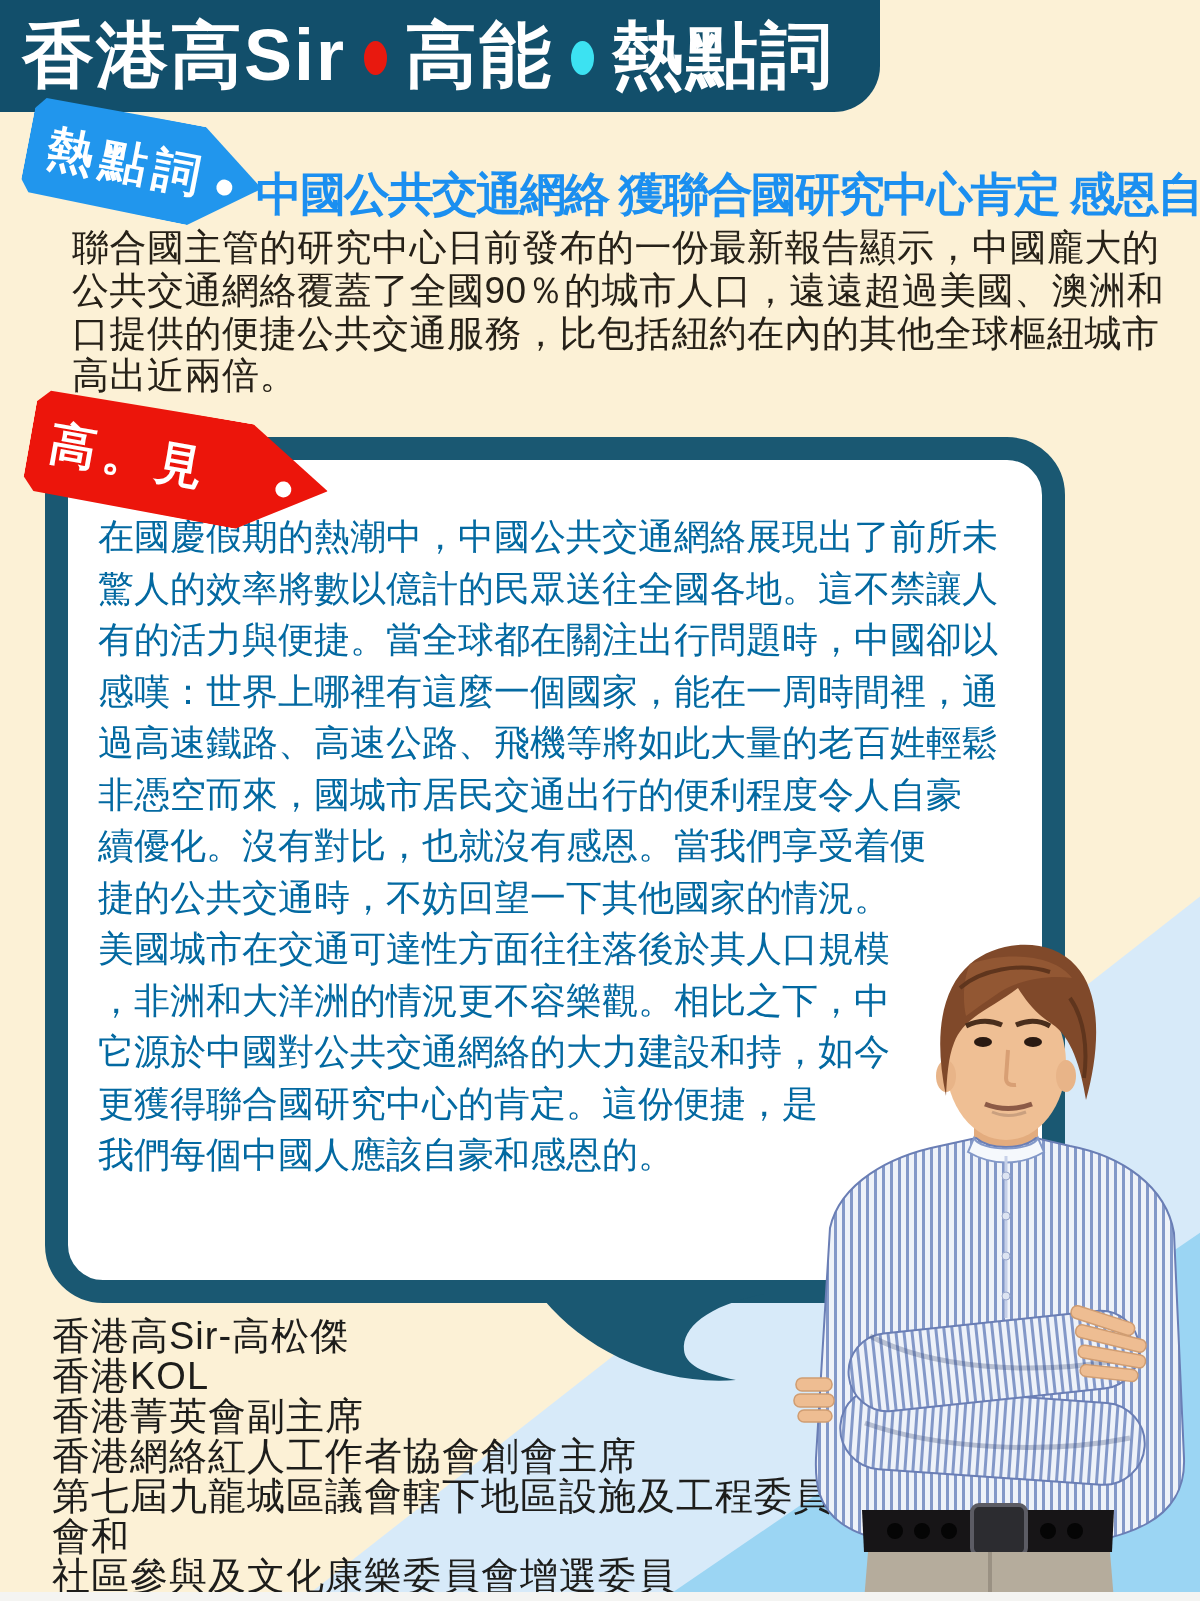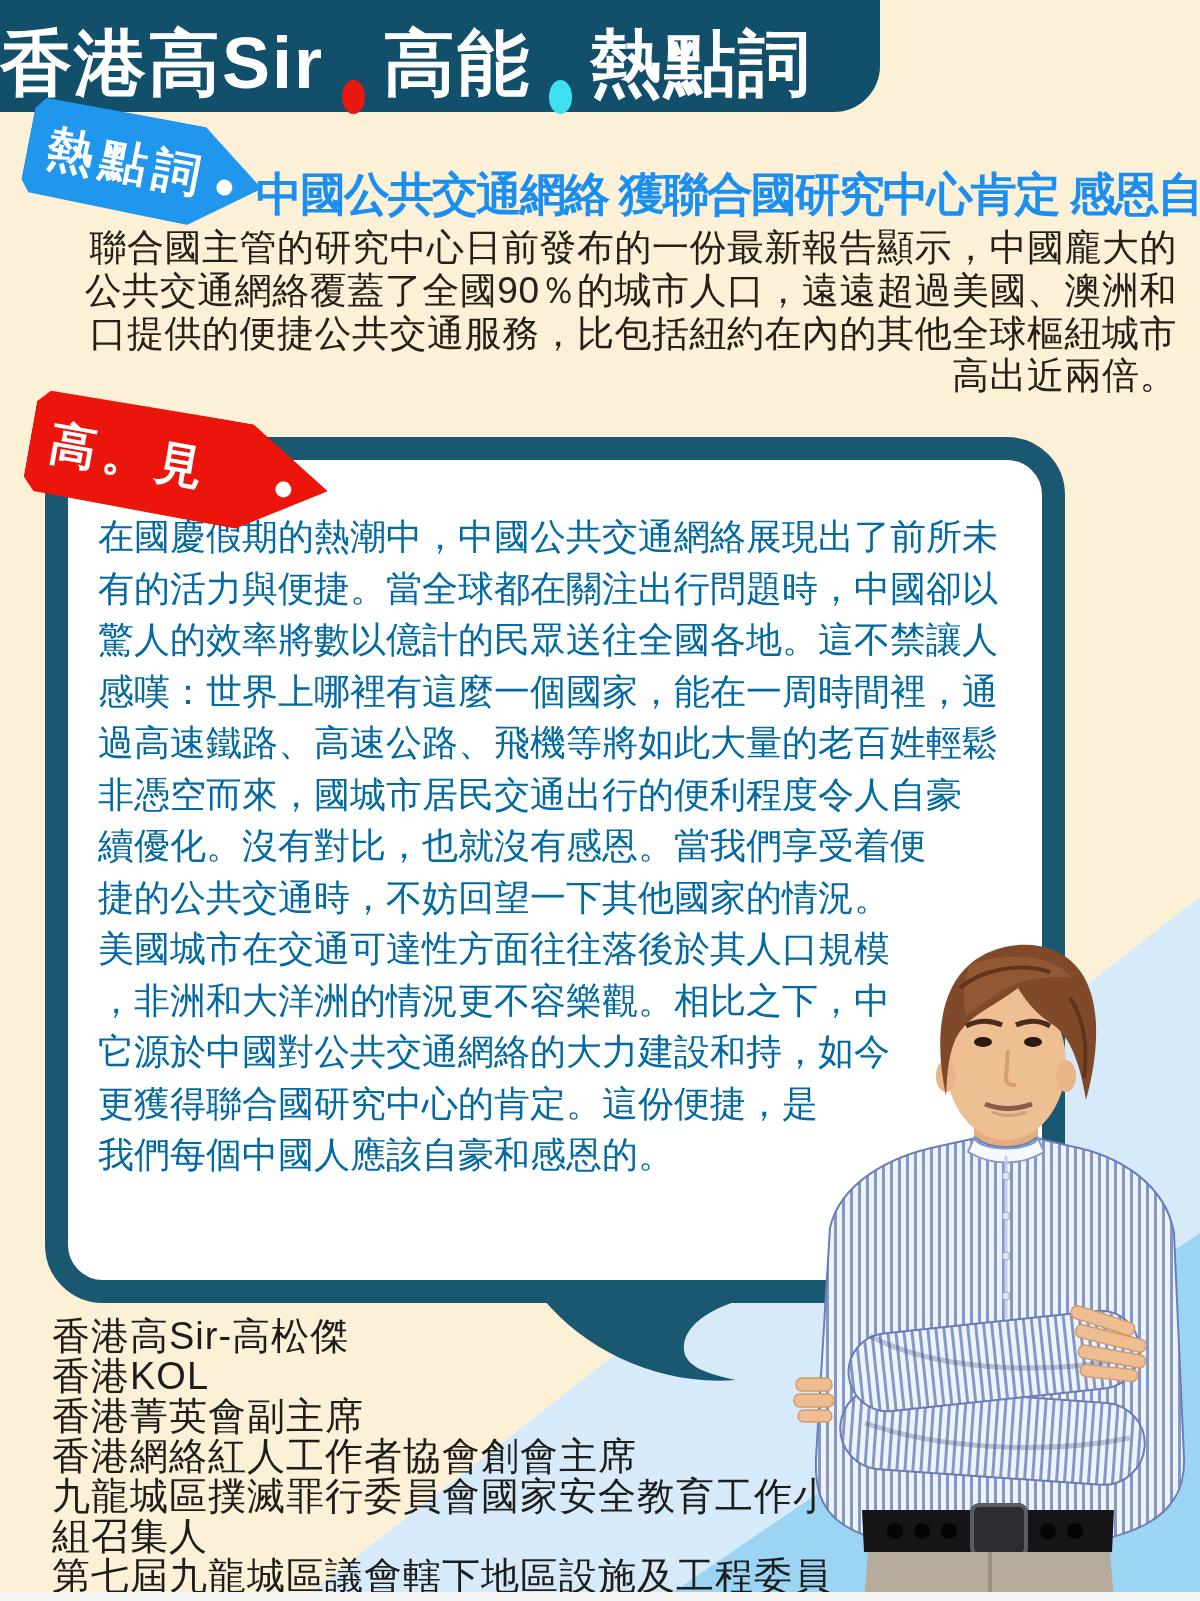--- a/index.html
+++ b/index.html
@@ -19,22 +19,22 @@
   .wedge-sky{
     background:#9bd5f3;
     clip-path:polygon(55% 100%, 100% 77%, 100% 100%);
   }
   
   .banner{
     position:absolute;left:0;top:0;
     width:880px;height:112px;
     background:#124f6b;
     border-radius:0 0 46px 0;
-    display:flex;align-items:flex-end;
-    box-sizing:border-box;
+    display:flex;align-items:center;
+    padding-left:22px;box-sizing:border-box;
     z-index:3;
   }
   .banner-part{
     color:#ffffff;font-size:72px;font-weight:900;
     letter-spacing:2px;white-space:nowrap;
     font-family:"Liberation Sans", sans-serif;
   }
   .dot{
     display:inline-block;width:23px;height:34px;border-radius:50%;
     margin:0 18px;flex:0 0 auto;transform:translateY(2px);
@@ -67,21 +67,21 @@
   }
   
   .headline{
     position:absolute;left:256px;top:164px;
     font-size:46px;font-weight:900;color:#1b8ff0;
     letter-spacing:-2px;white-space:nowrap;z-index:2;
   }
   
   .intro{
     position:absolute;left:72px;top:227px;width:1105px;z-index:2;
-    color:#262118;font-size:37px;line-height:42.8px;letter-spacing:0.5px;text-align:right;
+    color:#262118;font-size:37px;line-height:42.8px;letter-spacing:0.5px;
   }
   
   .bubble{
     position:absolute;left:45px;top:437px;
     width:1020px;height:866px;box-sizing:border-box;
     background:#ffffff;border:23px solid #1a5872;border-radius:58px;
     z-index:4;
   }
   .bubble-tail{
     position:absolute;left:538px;top:1294px;
@@ -132,22 +132,22 @@
     <div>高出近兩倍。</div>
   </div>
 
   <div class="bubble"></div>
   <svg class="bubble-tail" viewBox="0 0 230 92" preserveAspectRatio="none">
     <path d="M 6 0 H 226 C 168 12 144 34 146 56 C 147 70 163 79 198 86 C 120 92 48 56 6 6 Z" fill="#1a5872"></path>
   </svg>
 
   <div class="bubble-text">
     <div>在國慶假期的熱潮中，中國公共交通網絡展現出了前所未</div>
+    <div>驚人的效率將數以億計的民眾送往全國各地。這不禁讓人</div>
     <div>有的活力與便捷。當全球都在關注出行問題時，中國卻以</div>
-    <div>驚人的效率將數以億計的民眾送往全國各地。這不禁讓人</div>
     <div>感嘆：世界上哪裡有這麼一個國家，能在一周時間裡，通</div>
     <div>過高速鐵路、高速公路、飛機等將如此大量的老百姓輕鬆</div>
     <div>非憑空而來，國城市居民交通出行的便利程度令人自豪</div>
     <div>續優化。沒有對比，也就沒有感恩。當我們享受着便</div>
     <div>捷的公共交通時，不妨回望一下其他國家的情況。</div>
     <div>美國城市在交通可達性方面往往落後於其人口規模</div>
     <div>，非洲和大洋洲的情況更不容樂觀。相比之下，中</div>
     <div>它源於中國對公共交通網絡的大力建設和持，如今</div>
     <div>更獲得聯合國研究中心的肯定。這份便捷，是</div>
     <div>我們每個中國人應該自豪和感恩的。</div>
@@ -229,20 +229,19 @@
 
     <path d="M 98 654 L 340 654 L 344 703 L 94 703 Z" fill="#b5ac9c"></path>
     <line x1="220" y1="654" x2="220" y2="703" stroke="#9a9183" stroke-width="4"></line>
   </svg>
 
   <div class="credentials">
     <div>香港高Sir-高松傑</div>
     <div>香港KOL</div>
     <div>香港菁英會副主席</div>
     <div>香港網絡紅人工作者協會創會主席</div>
-    <div>九龍城區撲滅罪行委員會國家安全教育工作小組召集人</div>
     <div>第七屆九龍城區議會轄下地區設施及工程委員會和</div>
     <div>社區參與及文化康樂委員會增選委員</div>
   </div>
 
   <div class="bottom-strip"></div>
 
 </div>
 
 </body></html>

